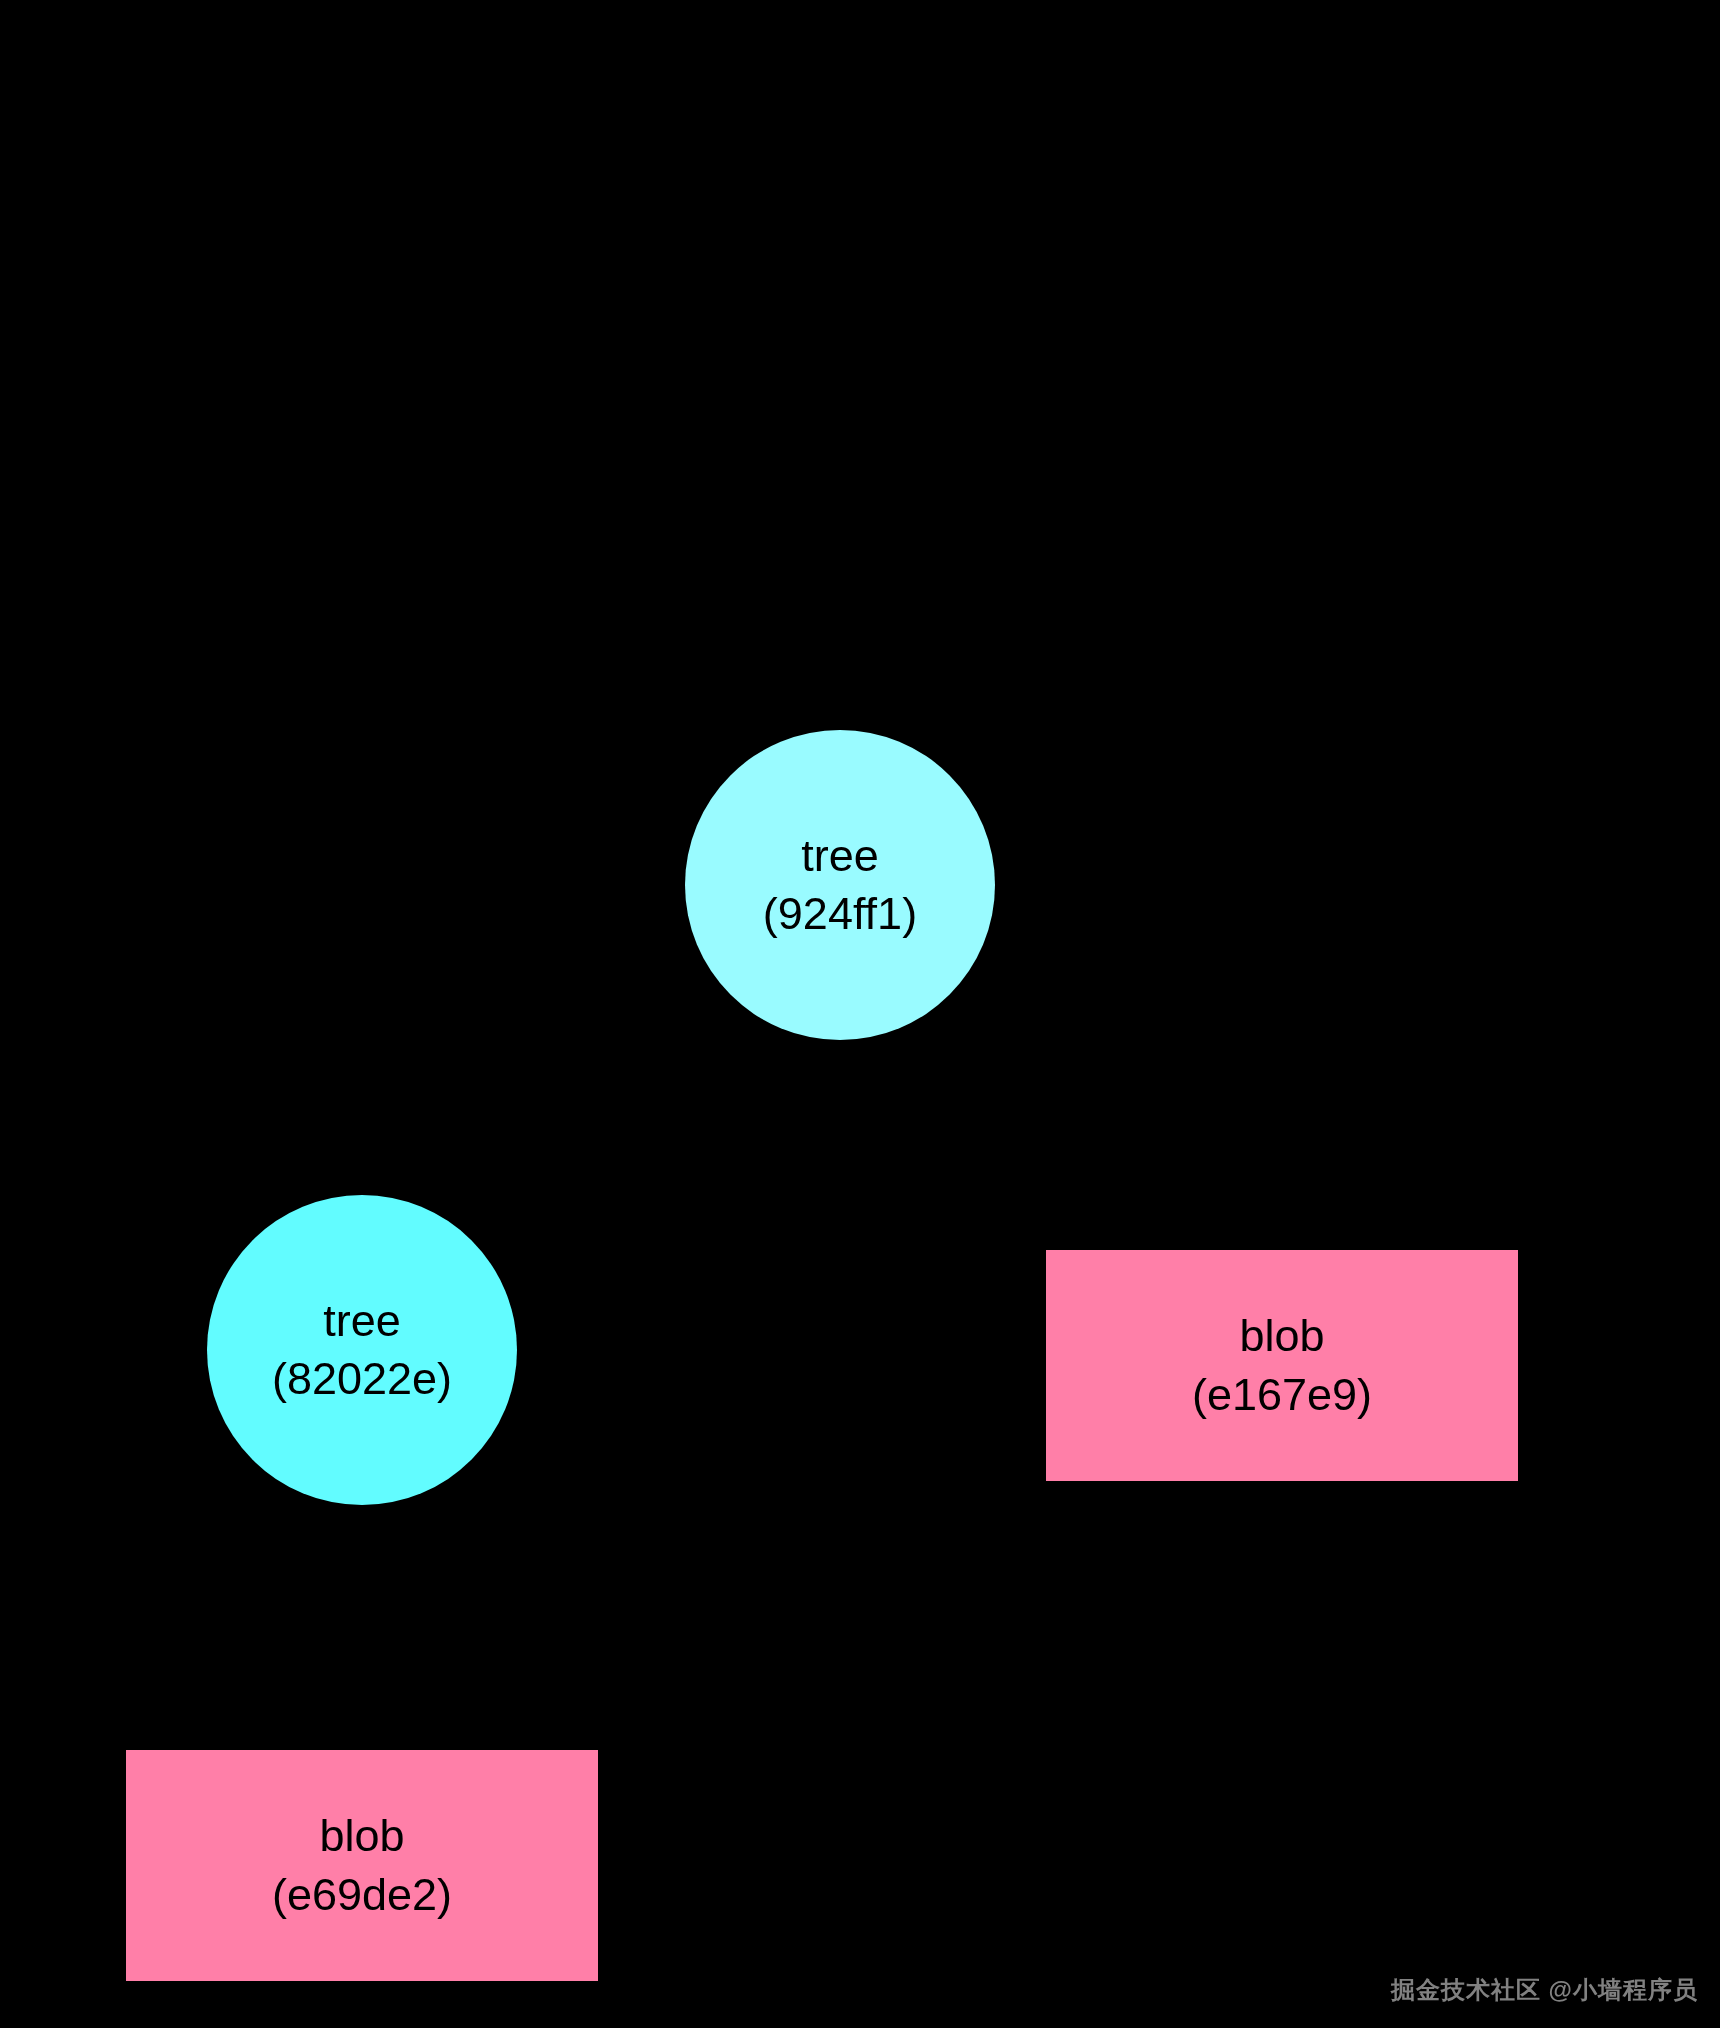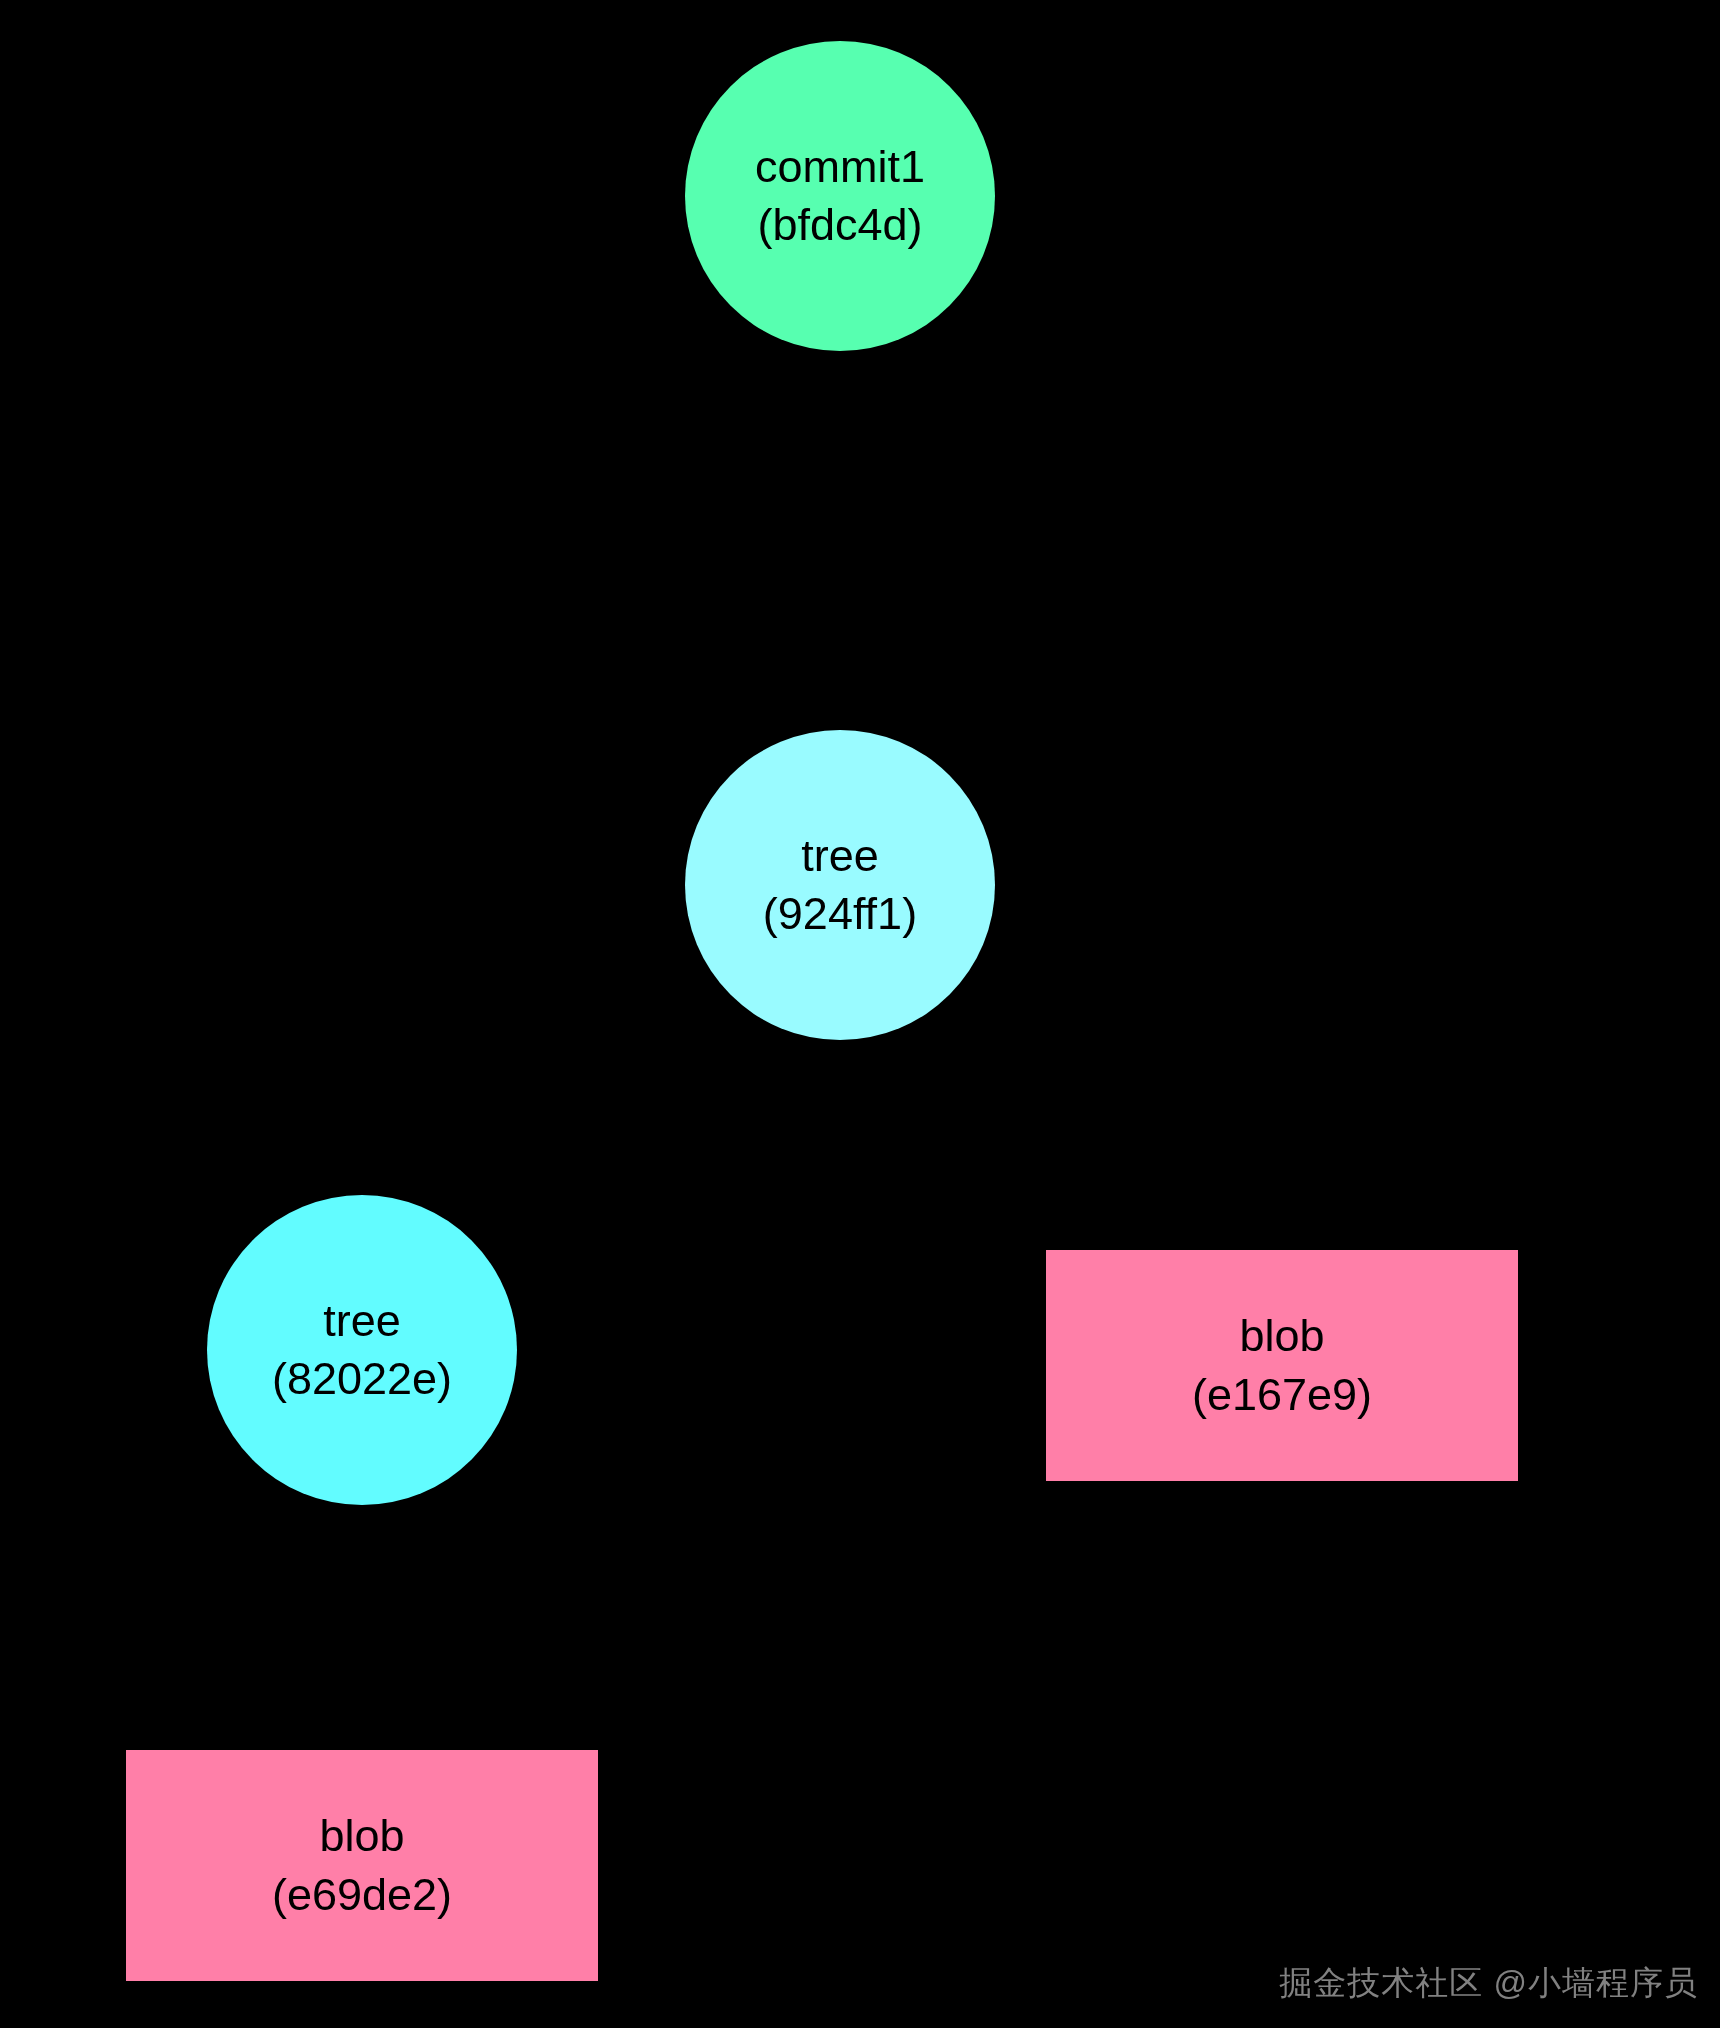--- a/index.html
+++ b/index.html
@@ -85,36 +85,33 @@
     height: 231px;
     background: #ff7fa8;
     font-size: 45px;
   }
 
   
   #watermark {
     position: absolute;
     right: 22px;
     bottom: 22px;
-    font-size: 33px;
+    font-size: 24px;
     letter-spacing: 1px;
     color: #8c8c8c;
     white-space: nowrap;
     opacity: 0.92;
+    font-weight: bold;
   }
 </style>
 </head>
 <body>
 
 <div id="canvas">
 
-  <div class="node node-commit1">
-    <span class="line">commit1</span>
-    <span class="line">(bfdc4d)</span>
-  </div>
 
   <div class="node node-tree1">
     <span class="line">tree</span>
     <span class="line">(924ff1)</span>
   </div>
 
   <div class="node node-tree2">
     <span class="line">tree</span>
     <span class="line">(82022e)</span>
   </div>

